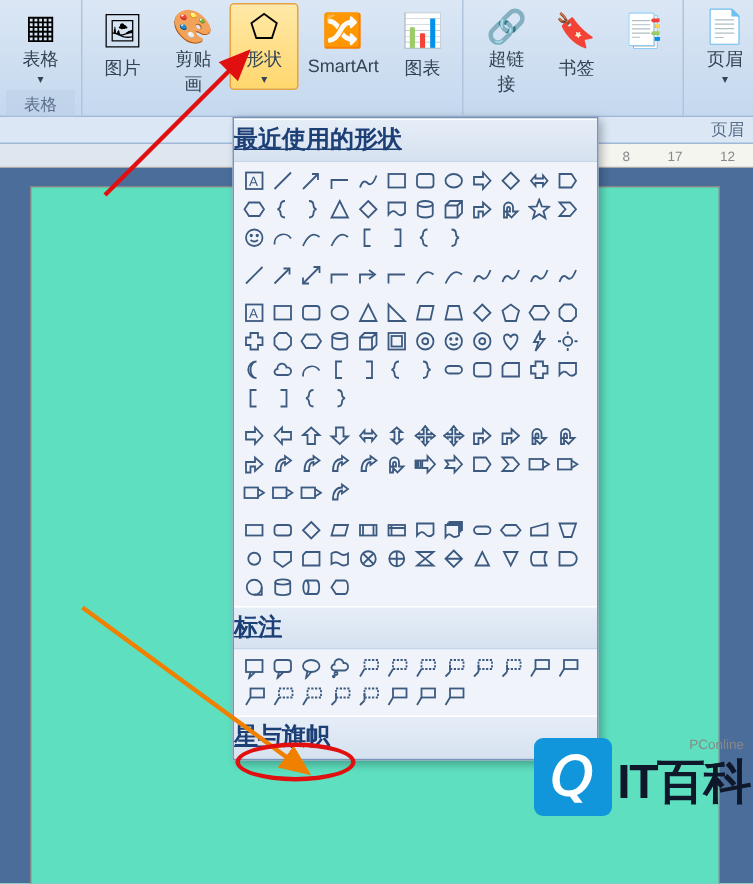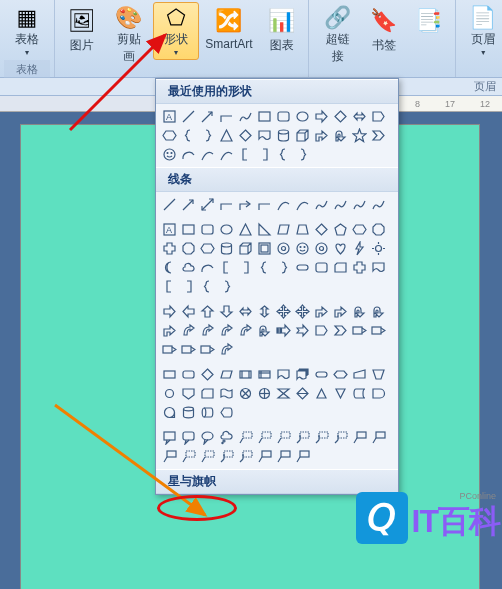--- a/index.html
+++ b/index.html
@@ -16,30 +16,30 @@
   
   .below-ribbon { height: 18px; background: #dbe7f5; border-bottom: 1px solid #a0b8d8; display:flex; justify-content:flex-end; padding-right:6px; color:#5a6f8a; font-size:11px; align-items:center;}
   
   .doc-area { position: relative; background: #4a6d9a; height: calc(589px - 78px - 18px); }
   .ruler { position:absolute; top:0; left:0; right:0; height:16px; background:#f5f5f0; border-bottom:1px solid #aaa; display:flex; z-index:2;}
   .ruler-blue { width:155px; background:#e0e6f0;}
   .ruler-rest { flex:1; background:#f5f5f0; color:#888; font-size:9px; padding-left:230px; display:flex; gap:25px; align-items:center;}
   .page { position:absolute; left:20px; top:28px; width:460px; height:480px; background:#5ee0c0; border:1px solid #888; z-index:1;}
   
   .dropdown { position: absolute; left: 155px; top: 78px; width: 244px; background: #eef3f8; border: 1px solid #7a94b8; box-shadow: 2px 2px 6px rgba(0,0,0,0.3); z-index: 10; }
-  .dd-section-header { background: linear-gradient(#e5edf7,#d7e2f0); color: #1c3f75; font-weight: bold; font-size: 12px; padding: 3px 12px; border-bottom: 1px solid #c5d5e8; border-top: 1px solid #fff; }
+  .dd-section-header { background: linear-gradient(#e5edf7,#d7e2f0); color: #1c3f75; font-weight: bold; font-size: 16px; padding: 3px 0; border-bottom: 1px solid #c5d5e8; border-top: 1px solid #fff; text-decoration: underline; }
   .dd-grid { display: flex; flex-wrap: wrap; padding: 3px 4px; background: #f0f4fa; }
   .shape-item { width: 19px; height: 19px; border: 1px solid transparent; display: flex; align-items: center; justify-content: center; color: #3c5a80; font-size: 14px; cursor: pointer; line-height: 1; }
   .shape-item svg { width:15px; height:15px; stroke:#3c5a80; stroke-width:1.2; fill:none; }
   
   .anno-arrow { position:absolute; z-index:500; pointer-events:none; }
   .red-ellipse { position:absolute; z-index:501; width:80px; height:26px; border:3px solid #e01010; border-radius:50%; pointer-events:none;}
   .watermark { position:absolute; right:2px; bottom:45px; z-index:600; display:flex; align-items:flex-end; gap:4px;}
   .wm-logo { width:52px; height:52px; background:#1296db; border-radius:6px; display:flex; align-items:center; justify-content:center; color:#fff; font-size:36px; font-weight:bold; font-family:Arial;}
-  .wm-text { font-size:32px; font-weight:900; color:#8b5cf6; font-family:Arial Black, Arial; letter-spacing:-1px; }
+  .wm-text { font-size:32px; font-weight:900; color:#0f172a; font-family:Arial Black, Arial; letter-spacing:-1px; }
   .wm-sub  { font-size:9px; color:#888; position:absolute; right:4px; top:-1px; }
 </style>
 </head>
 <body>
 
 <div class="ribbon" id="ribbon-host">
     <div class="ribbon-group">
       <div style="display: flex;">
         <div class="ribbon-btn">
           <div class="ribbon-icon">▦</div>
@@ -279,21 +279,20 @@
         <svg>
           <path d="M9,2 Q6,2 6,5 Q6,7 4,7.5 Q6,8 6,10 Q6,13 9,13"></path>
         </svg>
       </div>
       <div class="shape-item">
         <svg>
           <path d="M6,2 Q9,2 9,5 Q9,7 11,7.5 Q9,8 9,10 Q9,13 6,13"></path>
         </svg>
       </div>
     </div>
-    <div class="dd-section-header">线条</div>
     <div class="dd-grid">
       <div class="shape-item">
         <svg>
           <line x1="2" y1="13" x2="13" y2="2"></line>
         </svg>
       </div>
       <div class="shape-item">
         <svg>
           <line x1="2" y1="13" x2="12" y2="3"></line>
           <path d="M8,3 L12,3 L12,7"></path>
@@ -861,20 +860,21 @@
           <ellipse cx="4" cy="7.5" rx="1.8" ry="4.5"></ellipse>
           <path d="M4,3 L11,3 A1.8,4.5 0 0 1 11,12 L4,12"></path>
         </svg>
       </div>
       <div class="shape-item">
         <svg>
           <path d="M2,7.5 L5,3 L11,3 A2,4.5 0 0 1 11,12 L5,12 Z"></path>
         </svg>
       </div>
     </div>
+    <div class="dd-section-header">标注</div>
     <div class="dd-grid">
       <div class="shape-item">
         <svg>
           <rect x="2" y="2" width="11" height="8"></rect>
           <path d="M5,10 L4,14 L8,10"></path>
         </svg>
       </div>
       <div class="shape-item">
         <svg>
           <rect x="2" y="2" width="11" height="8" rx="2"></rect>

